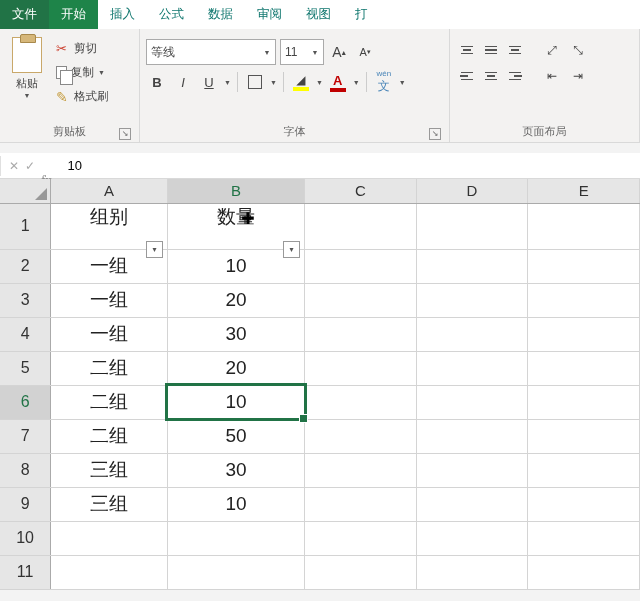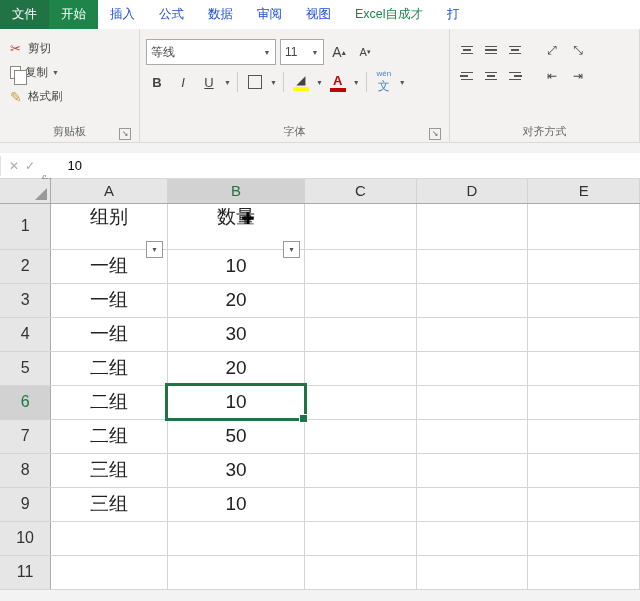--- a/index.html
+++ b/index.html
@@ -22,21 +22,21 @@
     padding: 0 12px;
     display: flex;
     align-items: center;
     font-size: 12.5px;
     color: #fff;
     background: #2a7a46;
     cursor: pointer;
   }
   .menu .file { background: #217346; }
   .menu .active { background: #1e8449; }
-  .menu .normal { background: #fff; color: #1d4ed8; }
+  .menu .normal { background: #fff; color: #0f766e; }
   .menu .custom { color: #1e8449; background:#fff; font-weight:500;}
   
   .ribbon {
     display: flex;
     background: #f3f2f1;
     border-bottom: 1px solid #d9d9d9;
     height: 114px;
   }
   .group {
     display: flex;
@@ -227,28 +227,32 @@
 <body>
 
 <div class="menu">
   <div class="item file">文件</div>
   <div class="item active">开始</div>
   <div class="item normal">插入</div>
   <div class="item normal">公式</div>
   <div class="item normal">数据</div>
   <div class="item normal">审阅</div>
   <div class="item normal">视图</div>
-  <div class="item custom">Excel自成才</div>
   <div class="item normal">打</div>
 </div>
 
 <div class="ribbon">
 
   <div class="group" style="width:140px">
     <div class="group-body">
+      <div class="paste">
+        <div class="icon"></div>
+        <div class="lbl">粘贴</div>
+        <div class="drop">▼</div>
+      </div>
       <div class="clip-col">
         <div class="clip-row">
           <span class="mini-icon cut-icon">✂</span>
           <span>剪切</span>
         </div>
         <div class="clip-row">
           <span class="mini-icon copy-icon"></span>
           <span>复制</span>
           <span class="drop">▼</span>
         </div>
@@ -347,21 +351,21 @@
         <div class="al">
             <span class="bar" style="width:12px"></span>
             <span class="bar" style="width:8px;align-self:flex-end;margin-right:4px"></span>
             <span class="bar" style="width:12px"></span>
           </div>
         <div style="width:10px"></div>
         <div class="indent-btn">⇤</div>
         <div class="indent-btn">⇥</div>
       </div>
     </div>
-    <div class="group-label"><span>对齐方式</span></div>
+    <div class="group-label"><span>页面布局</span></div>
   </div>
 </div>
 
 <div class="fbar-row">
   <div class="divider-v"></div>
   <div class="fx-btns">
     <span style="color:#aaa">✕</span>
     <span style="color:#aaa">✓</span>
     <span class="fx">fx</span>
   </div>

